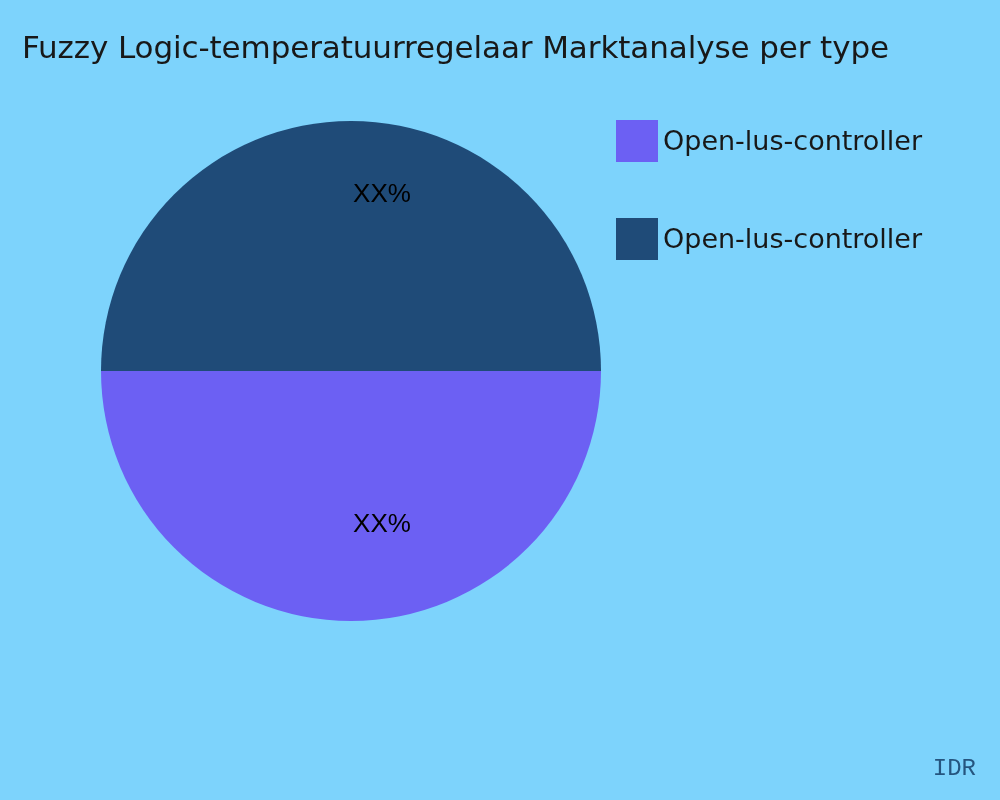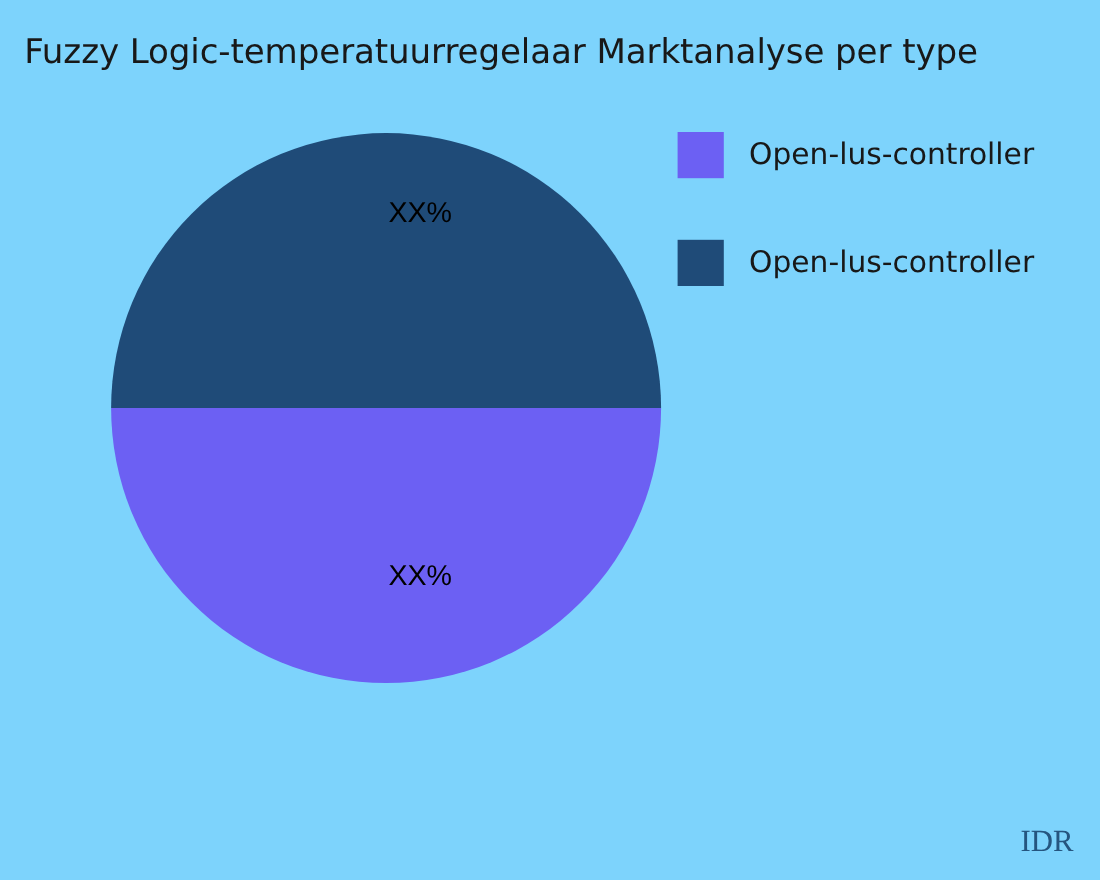--- a/index.html
+++ b/index.html
@@ -71,35 +71,35 @@
     align-items: center;
     height: 42px;
     margin-bottom: 56px;
   }
   .legend-swatch {
     width: 42px;
     height: 42px;
     flex: 0 0 42px;
   }
   .legend-label {
-    margin-left: 23px;
+    margin-left: 5px;
     font-family: "DejaVu Sans", sans-serif;
     font-size: 27px;
     color: #181818;
     white-space: nowrap;
     line-height: 42px;
   }
 
   
   #watermark {
     position: absolute;
     right: 24px;
     bottom: 18px;
-    font-family: Liberation Serif, serif;
-    font-size: 28px;
+    font-family: Liberation Mono, monospace;
+    font-size: 24px;
     color: #25557F;
     white-space: nowrap;
   }
 </style>
 </head>
 <body>
 
 <div id="canvas">
 
   <div id="chart-title">Fuzzy Logic-temperatuurregelaar Marktanalyse per type</div>

